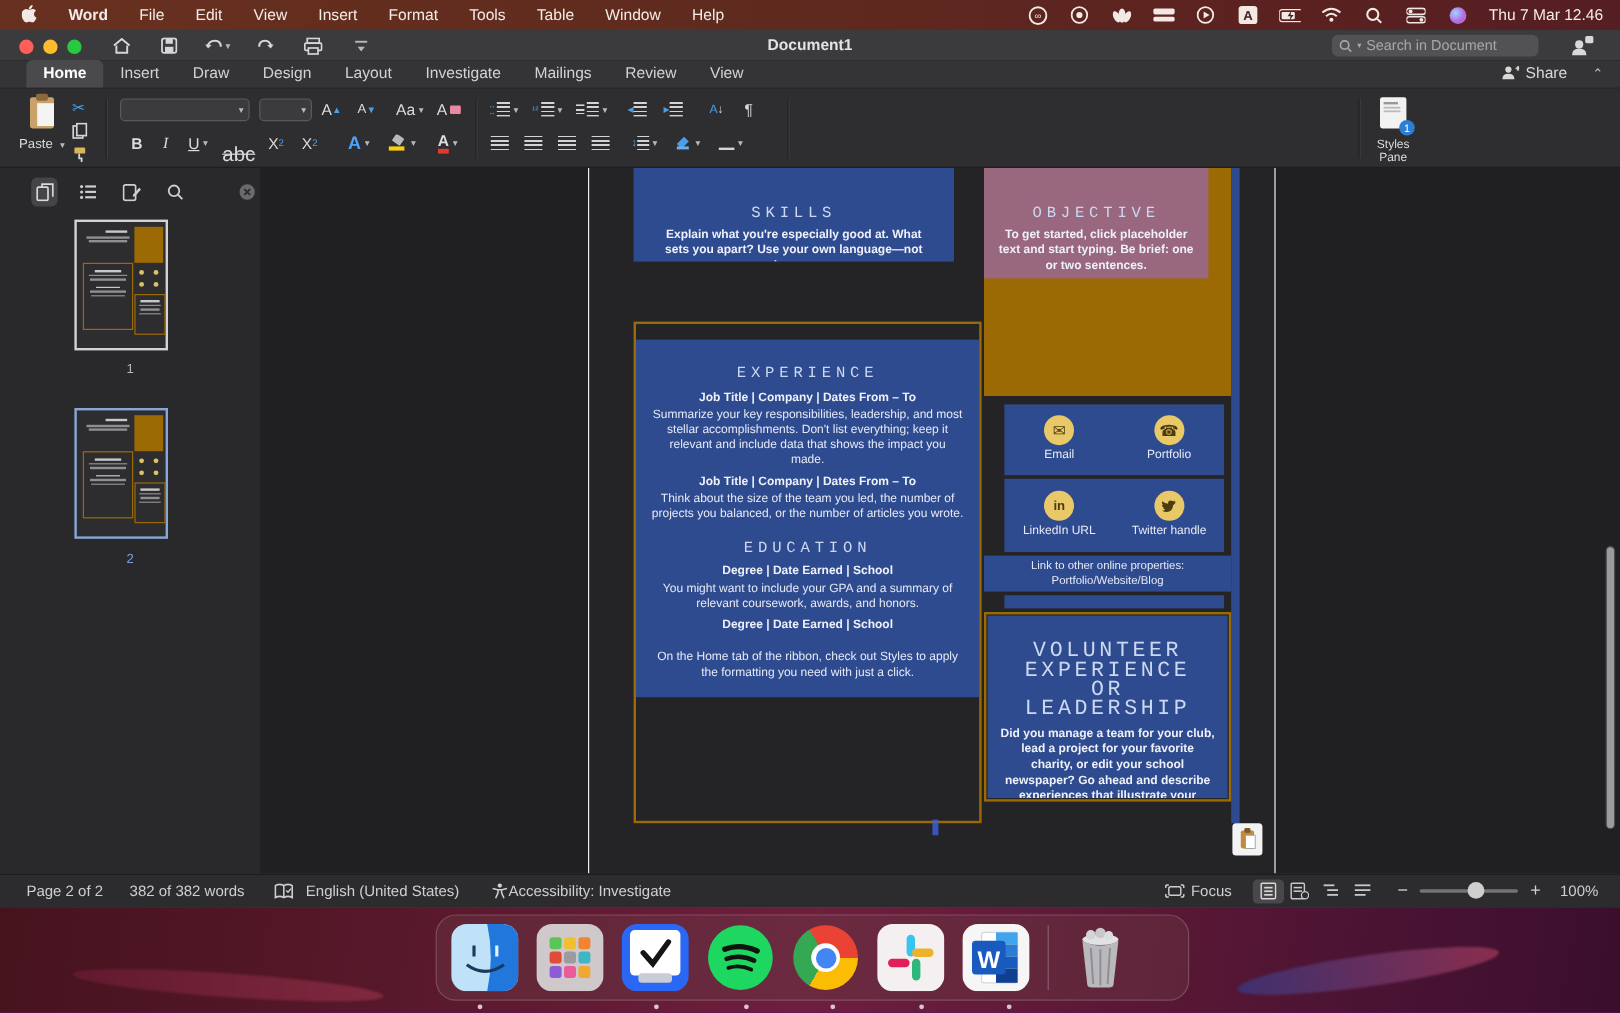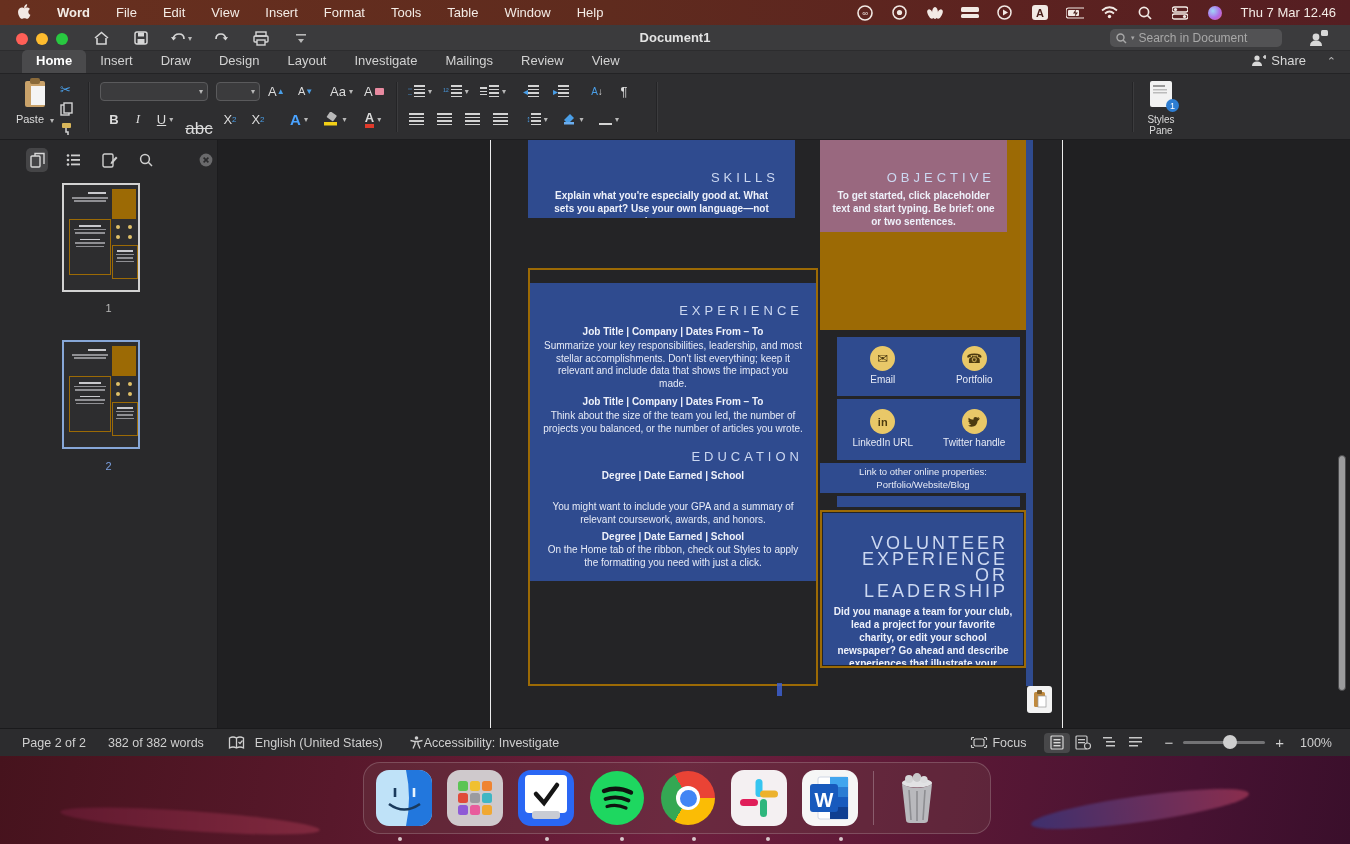--- a/index.html
+++ b/index.html
@@ -59,21 +59,21 @@
   .thumb-label{ position:absolute; left:0; width:100%; text-align:center; font-size:11px; color:#b9b9b9;}
   .t-el{ position:absolute; }
   .t-line{ background:#8f8f93; height:1.5px; }
   .t-gold{ width:4px; height:4px; border-radius:50%; background:#dfc068; }
 
   
   .canvas{ position:absolute; top:140px; left:218px; width:1132px; height:588px; background:#202022; }
   .page{ position:absolute; top:0; left:272px; width:573px; height:588px; background:#242426;
      border-left:1px solid #ededed; border-right:1px solid #ededed; }
   .blue{ background:#2f4b8f; }
-  .rs-head{ color:#ccd8f1; letter-spacing:4px; font-size:13px; text-align:right; font-weight:400;}
+  .rs-head{ color:#ccd8f1; letter-spacing:4px; font-size:13px; text-align:center; font-weight:400;font-family:Liberation Mono, monospace;}
   .rs-bold{ font-weight:bold; font-size:10px; color:#eef1fa; line-height:13px; text-align:center;}
   .rs-body{ font-weight:400; font-size:10px; color:#e6eaf6; line-height:12.5px; text-align:center;}
   .gold-circ{ width:25px; height:25px; border-radius:50%; background:#e9c868; color:#4c3a10;
      display:flex; align-items:center; justify-content:center; font-size:13px; margin:0 auto 3px auto;}
   .contact-cell{ width:50%; text-align:center; }
   .orangebox{ border:2px solid #9c6a05; }
 
   
   .statusbar{ position:absolute; top:728px; left:0; width:1350px; height:28px; background:#2c2c2e;
      border-top:1px solid #1a1a1c; color:#cfcfcf; font-size:12.5px; display:flex; align-items:center;}
@@ -569,23 +569,23 @@
   <div class="abs orangebox" style="left:528px;top:268px;width:290px;height:418px"></div>
 
   <div class="abs blue" style="left:530px;top:283px;width:286px;height:298px;padding:20px 13px 0;overflow:hidden">
     <div class="rs-head">EXPERIENCE</div>
     <div class="rs-bold" style="margin-top:7px">Job Title | Company | Dates From – To</div>
     <div class="rs-body" style="margin-top:2px">Summarize your key responsibilities, leadership, and most stellar accomplishments. Don't list everything; keep it relevant and include data that shows the impact you made.</div>
     <div class="rs-bold" style="margin-top:5px">Job Title | Company | Dates From – To</div>
     <div class="rs-body" style="margin-top:2px">Think about the size of the team you led, the number of projects you balanced, or the number of articles you wrote.</div>
     <div class="rs-head" style="margin-top:14px">EDUCATION</div>
     <div class="rs-bold" style="margin-top:5px">Degree | Date Earned | School</div>
-    <div class="rs-body" style="margin-top:19px">You might want to include your GPA and a summary of relevant coursework, awards, and honors.</div>
+    <div class="rs-body" style="margin-top:3px">You might want to include your GPA and a summary of relevant coursework, awards, and honors.</div>
     <div class="rs-bold" style="margin-top:4px">Degree | Date Earned | School</div>
-    <div class="rs-body" style="margin-top:1px">On the Home tab of the ribbon, check out Styles to apply the formatting you need with just a click.</div>
+    <div class="rs-body" style="margin-top:15px">On the Home tab of the ribbon, check out Styles to apply the formatting you need with just a click.</div>
   </div>
 
   <div class="abs blue" style="left:837px;top:337px;width:183px;height:59px;display:flex;align-items:center">
     <div class="contact-cell">
       <div class="gold-circ">✉</div>
       <div class="rs-body">Email</div>
     </div>
     <div class="contact-cell">
       <div class="gold-circ">☎</div>
       <div class="rs-body">Portfolio</div>

